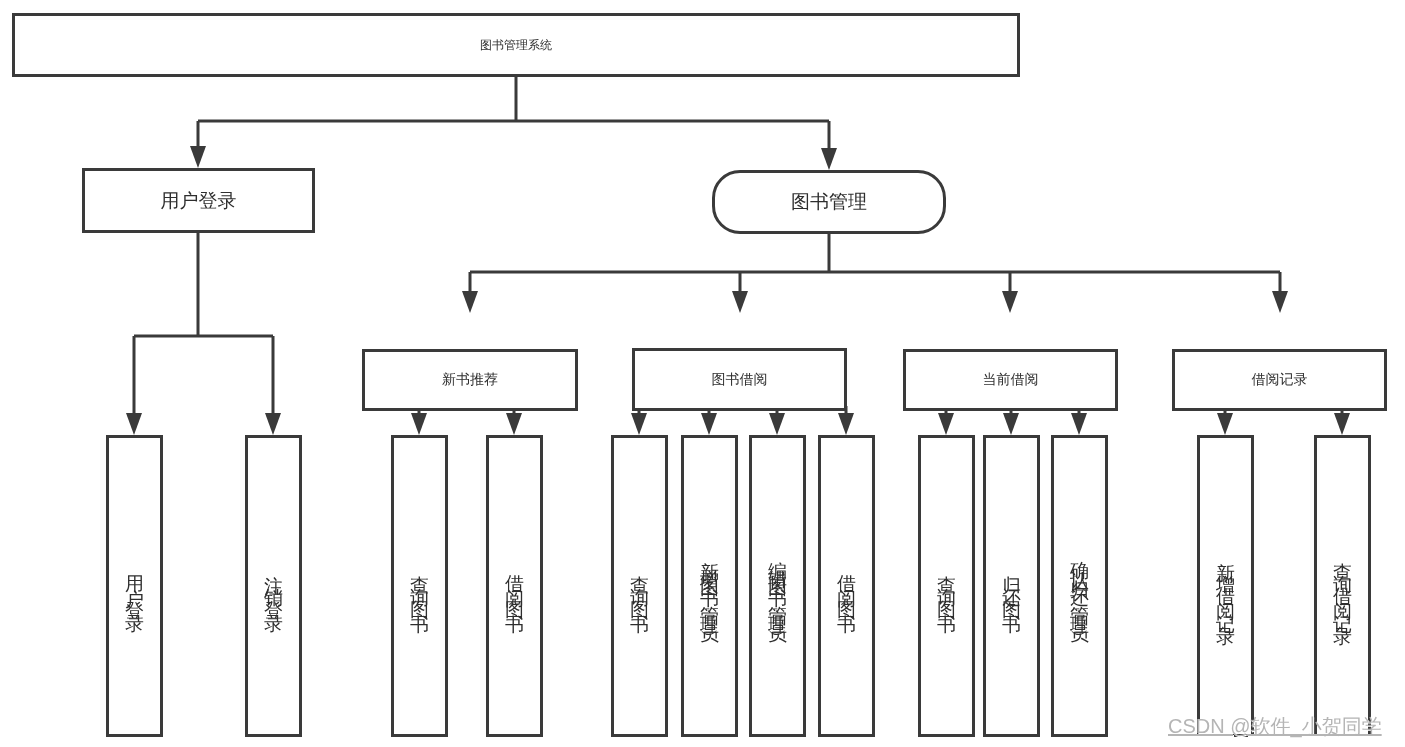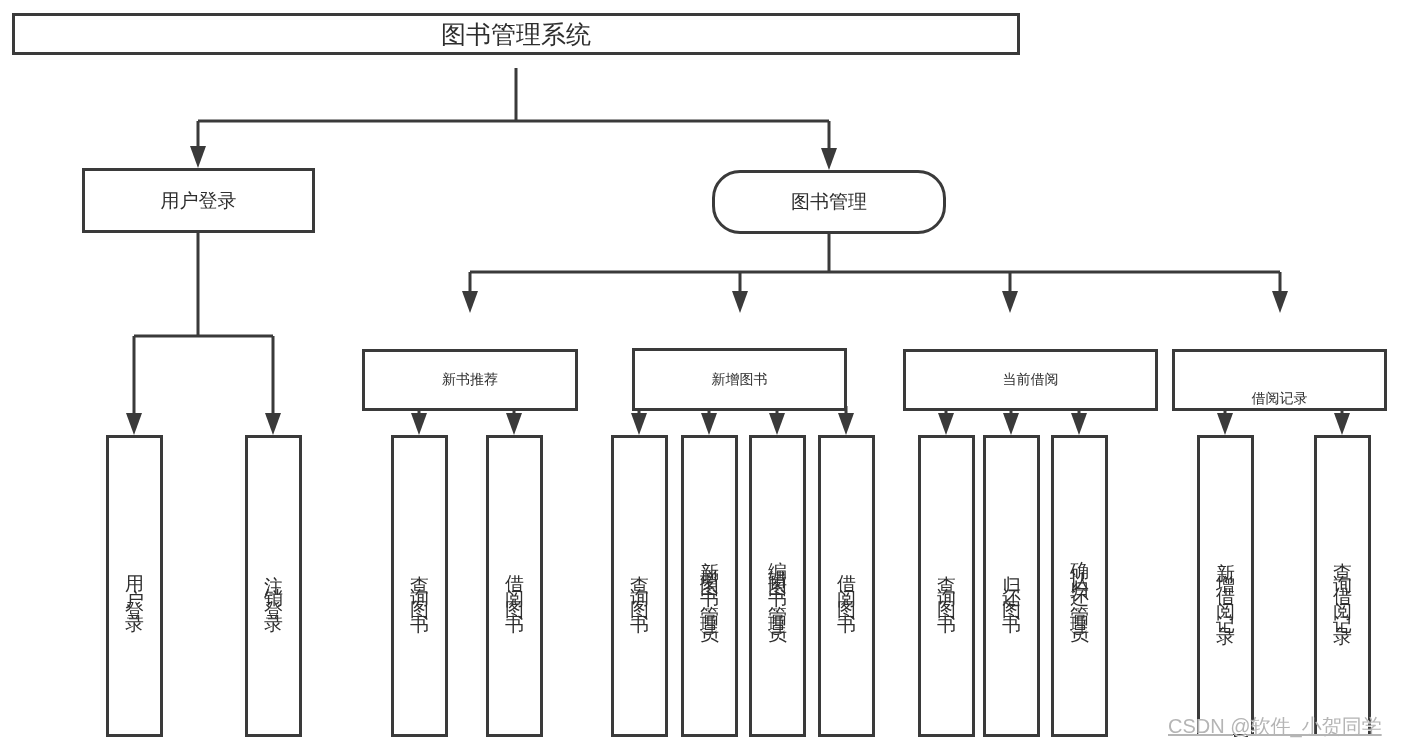--- a/index.html
+++ b/index.html
@@ -23,28 +23,28 @@
   .box{
     position:absolute;
     box-sizing:border-box;
     border:3px solid var(--line);
     background:#ffffff;
     display:flex;align-items:center;justify-content:center;
     color:var(--text);
     font-size:18px;
     text-align:center;
   }
-  .root-box{left:12px;top:13px;width:1008px;height:42px;font-size:25px;}
+  .root-box{left:12px;top:13px;width:1008px;height:64px;font-size:12px;}
   .branch-0{left:82px;top:168px;width:233px;height:65px;font-size:19px;}
   .branch-1{left:712px;top:170px;width:234px;height:64px;font-size:19px;border-radius:28px;}
   .group{top:313px;height:62px;font-size:14px;margin-top:36px;}
   .group-0{left:362px;width:216px;}
   .group-1{left:632px;top:312px;height:63px;width:215px;}
-  .group-2{left:903px;width:255px;}
-  .group-3{left:1172px;width:215px;align-items:flex-end;}
+  .group-2{left:903px;width:215px;}
+  .group-3{left:1172px;width:215px;}
   .leaf{top:435px;width:57px;height:302px;}
   .vtext{
     writing-mode:vertical-lr;
     text-orientation:mixed;
     font-size:19px;
     letter-spacing:13px;
     white-space:nowrap;
   }
   .leaf.long .vtext{letter-spacing:9px;}
   .watermark{
@@ -104,21 +104,21 @@
     <span>用户登录</span>
   </div>
   <div class="box branch-1">
     <span>图书管理</span>
   </div>
 
   <div class="box group group-0">
     <span>新书推荐</span>
   </div>
   <div class="box group group-1">
-    <span>新增图书</span>
+    <span>图书借阅</span>
   </div>
   <div class="box group group-2">
     <span>当前借阅</span>
   </div>
   <div class="box group group-3">
     <span>借阅记录</span>
   </div>
 
   <div class="box leaf" style="left:106px">
     <span class="vtext">用户登录</span>

